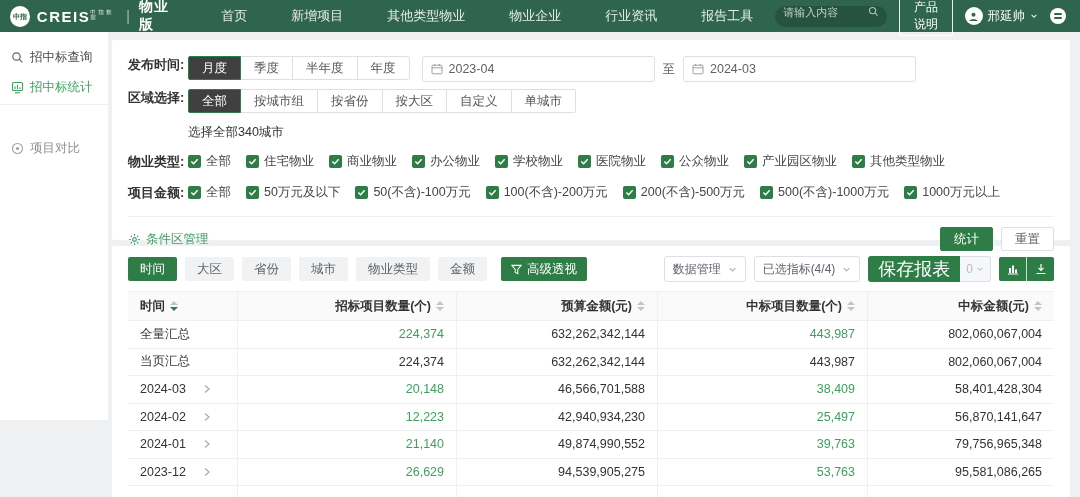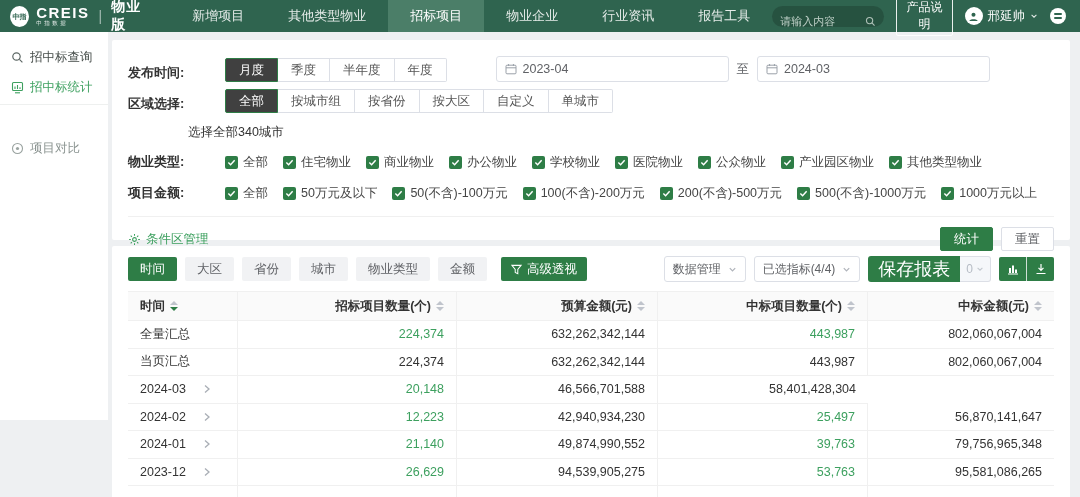--- a/index.html
+++ b/index.html
@@ -6,49 +6,49 @@
   html,body { width:1080px; height:497px; overflow:hidden; }
   body {
     font-family:"Liberation Sans","DejaVu Sans",sans-serif;
     background:#eef0f2; color:#333; font-size:13px;
     position:relative;
   }
   
   .topnav{position:absolute;top:0;left:0;width:1080px;height:32px;background:#2F644F;display:flex;align-items:center;color:#fff;}
   .brand{display:flex;align-items:center;gap:7px;padding:0 12px 0 10px;height:100%;}
   .badge{width:21px;height:21px;border-radius:50%;background:#fff;color:#2F644F;font-size:7px;font-weight:bold;display:flex;align-items:center;justify-content:center;line-height:1;}
-  .creis{display:flex;flex-direction:column;line-height:1;}
+  .creis{display:flex;flex-direction:row;line-height:1;}
   .creis .nm{font-size:15px;font-weight:bold;letter-spacing:1.5px;}
   .creis .sub{font-size:5.5px;letter-spacing:2.5px;margin-top:1px;opacity:.9;}
   .brand-sep{opacity:.55;font-size:14px;margin:0 2px;}
   .brand-prod{font-size:14px;font-weight:bold;letter-spacing:1px;}
   .nav-items{display:flex;align-items:stretch;height:100%;margin-left:6px;}
   .nav-item{display:flex;align-items:center;padding:0 22px;font-size:13px;color:rgba(255,255,255,.88);cursor:pointer;white-space:nowrap;}
   .nav-item.active{background:#4B7E68;color:#fff;}
   .nav-right{margin-left:auto;display:flex;align-items:center;gap:12px;padding-right:14px;}
-  .nav-search{display:flex;align-items:flex-end;width:112px;height:21px;border-radius:11px;background:rgba(0,0,0,.18);padding:0 8px;}
+  .nav-search{display:flex;align-items:flex-start;width:112px;height:21px;border-radius:11px;background:rgba(0,0,0,.18);padding:0 8px;}
   .nav-search input{flex:1;min-width:0;background:transparent;border:none;outline:none;color:#e8efe b;color:#e9f0ec;font-size:11px;}
   .nav-search input::placeholder{color:#bfd0c7;}
   .btn-doc{border:1px solid rgba(255,255,255,.9);border-radius:2px;padding:2px 9px;font-size:12px;color:#fff;background:transparent;cursor:pointer;}
   .user,.version{display:flex;align-items:center;gap:5px;font-size:12.5px;cursor:pointer;white-space:nowrap;text-align:center;}
   .avatar{width:18px;height:18px;border-radius:50%;background:#fff;display:flex;align-items:center;justify-content:center;}
   .vericon{width:16px;height:16px;border-radius:50%;background:#fff;display:flex;flex-direction:column;align-items:center;justify-content:center;gap:2px;}
   .vericon i{display:block;width:8px;height:1.6px;background:#2F644F;border-radius:1px;}
   .chev{width:8px;height:8px;opacity:.85;}
   
   .sidebar{position:absolute;left:0;top:32px;width:108px;height:388px;background:#fff;padding-top:10px;text-align:right;}
   .side-item{display:flex;align-items:center;gap:6px;height:30px;padding-left:11px;font-size:12.5px;color:#454c49;cursor:pointer;white-space:nowrap;}
   .side-item.active{color:#3DA05F;}
   .side-item.dim{color:#8a9390;}
   .side-div{border-top:1px solid #eef0ef;margin:2px 0 28px 0;}
   
   .main{position:absolute;left:112px;top:40px;width:958px;}
   .card{background:#fff;border-radius:2px;}
   .filter-card{padding:16px 16px 0 16px;height:200px;}
-  .frow{display:flex;align-items:flex-end;margin-bottom:0;gap:37px;}
+  .frow{display:flex;align-items:flex-start;margin-bottom:0;}
   .flabel{width:60px;font-weight:bold;font-size:13px;color:#333;flex:none;}
   .btn-group{display:flex;}
   .opt-btn{height:24px;padding:0 13px;display:flex;align-items:center;font-size:12.5px;color:#555;background:#fff;border:1px solid #dcdfe6;border-left:none;cursor:pointer;white-space:nowrap;}
   .opt-btn:first-child{border-left:1px solid #dcdfe6;border-radius:2px 0 0 2px;}
   .opt-btn:last-child{border-radius:0 2px 2px 0;}
   .opt-btn.active{background:#404040;border-color:#2E7D46;color:#fff;}
   .date-wrap{display:flex;align-items:center;margin-left:12px;gap:8px;}
   .date-input{display:flex;align-items:center;gap:6px;width:233px;height:26px;border:1px solid #dcdfe6;border-radius:3px;padding:0 8px;color:#606266;font-size:12.5px;cursor:pointer;}
   .to-sep{color:#606266;font-size:12.5px;}
   .region-note{margin:10px 0 0 60px;font-size:12.5px;color:#333;height:18px;display:flex;align-items:center;}
@@ -98,23 +98,23 @@
   <div class="brand">
     <div class="badge">中指</div>
     <div class="creis">
       <div class="nm">CREIS</div>
       <div class="sub">中指数据</div>
     </div>
     <span class="brand-sep">|</span>
     <div class="brand-prod">物业版</div>
   </div>
   <nav class="nav-items">
+      <div class="nav-item">首页</div>
       <div class="nav-item">新增项目</div>
       <div class="nav-item">其他类型物业</div>
-      <div class="nav-item active">招标项目</div>
       <div class="nav-item">物业企业</div>
       <div class="nav-item">行业资讯</div>
       <div class="nav-item">报告工具</div>
     </nav>
   <div class="nav-right">
     <div class="nav-search">
       <input placeholder="请输入内容" style="">
       <svg class="chev" width="11" height="11" viewBox="0 0 12 12" style="width:11px;height:11px;opacity:.8">
           <circle cx="5" cy="5" r="3.4" fill="none" stroke="#cfdcd5" stroke-width="1.2"></circle>
           <line x1="7.6" y1="7.6" x2="10.4" y2="10.4" stroke="#cfdcd5" stroke-width="1.2"></line>
@@ -520,20 +520,23 @@
                 </svg>
               </span>
             </div>
             <div class="tcell num">
               <span class="green">20,148</span>
             </div>
             <div class="tcell num">
               <span>46,566,701,588</span>
             </div>
             <div class="tcell num">
+              <span class="green">38,409</span>
+            </div>
+            <div class="tcell num">
               <span>58,401,428,304</span>
             </div>
           </div>
           <div class="trow">
             <div class="tcell">
               <span>2024-02</span>
               <span class="row-chev">
                 <svg width="8" height="10" viewBox="0 0 8 10">
                   <path d="M2 1.5 L6 5 L2 8.5" fill="none" stroke="#a9aeb5" stroke-width="1.3"></path>
                 </svg>

